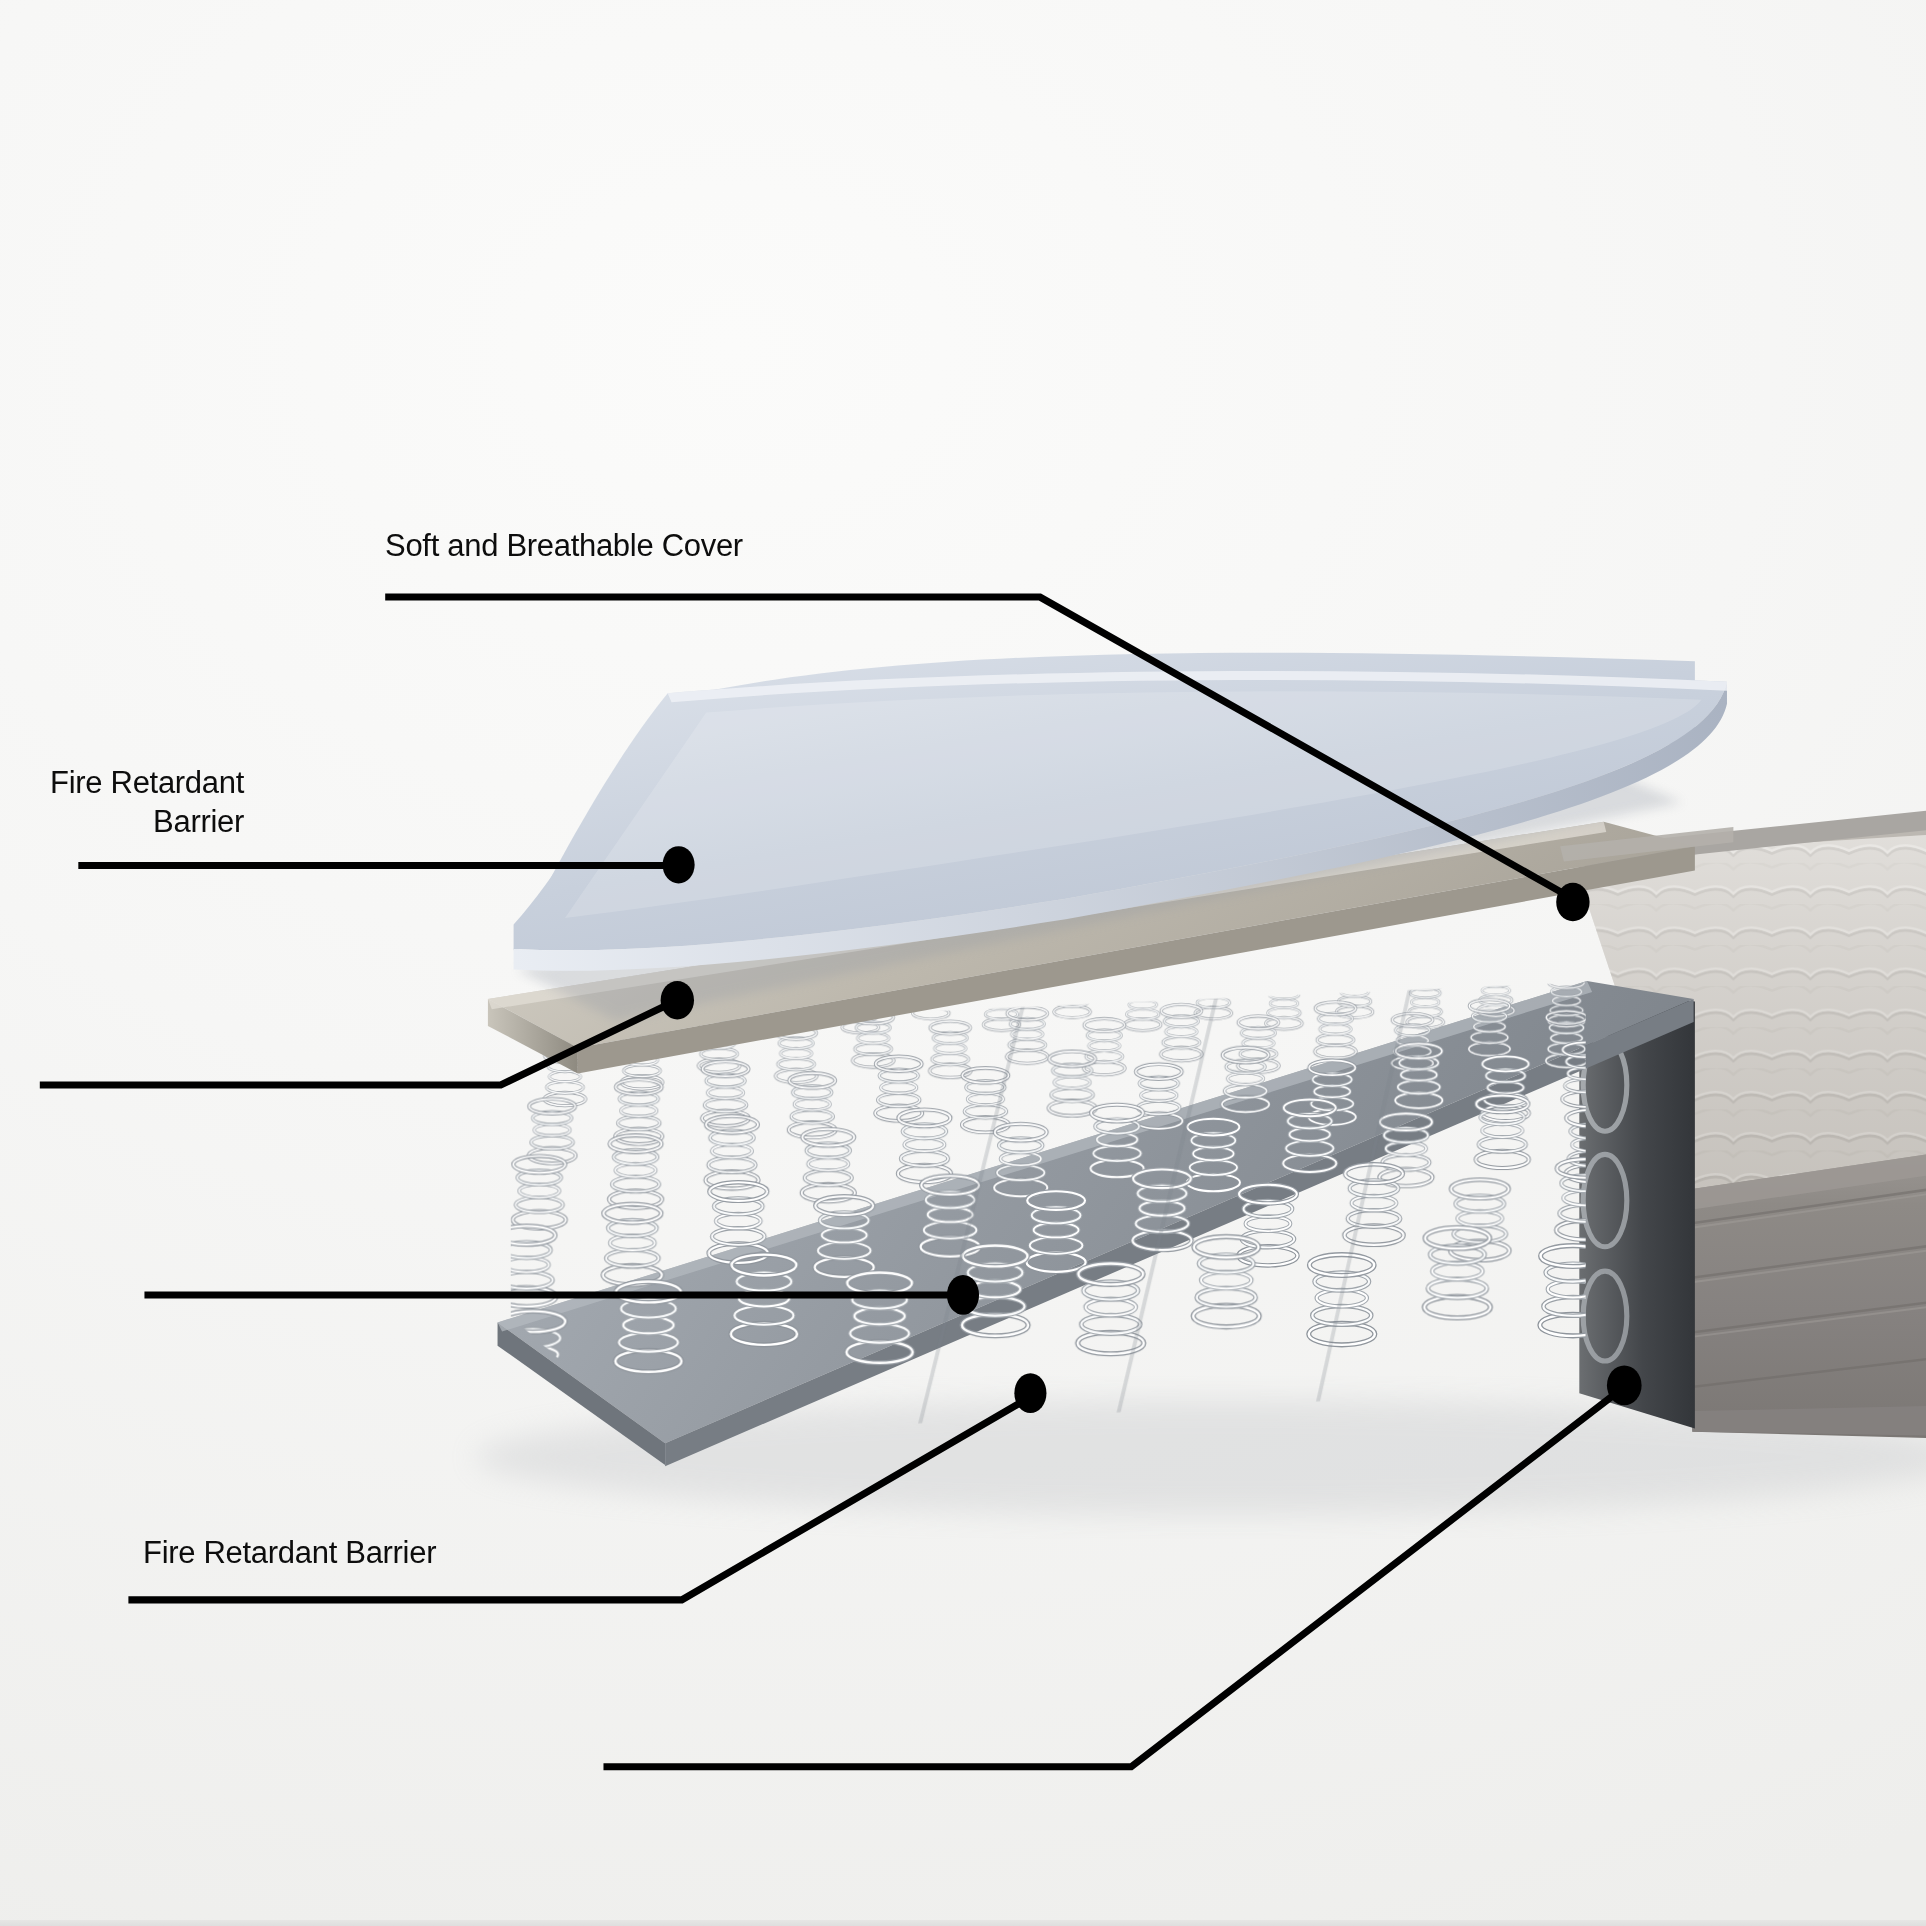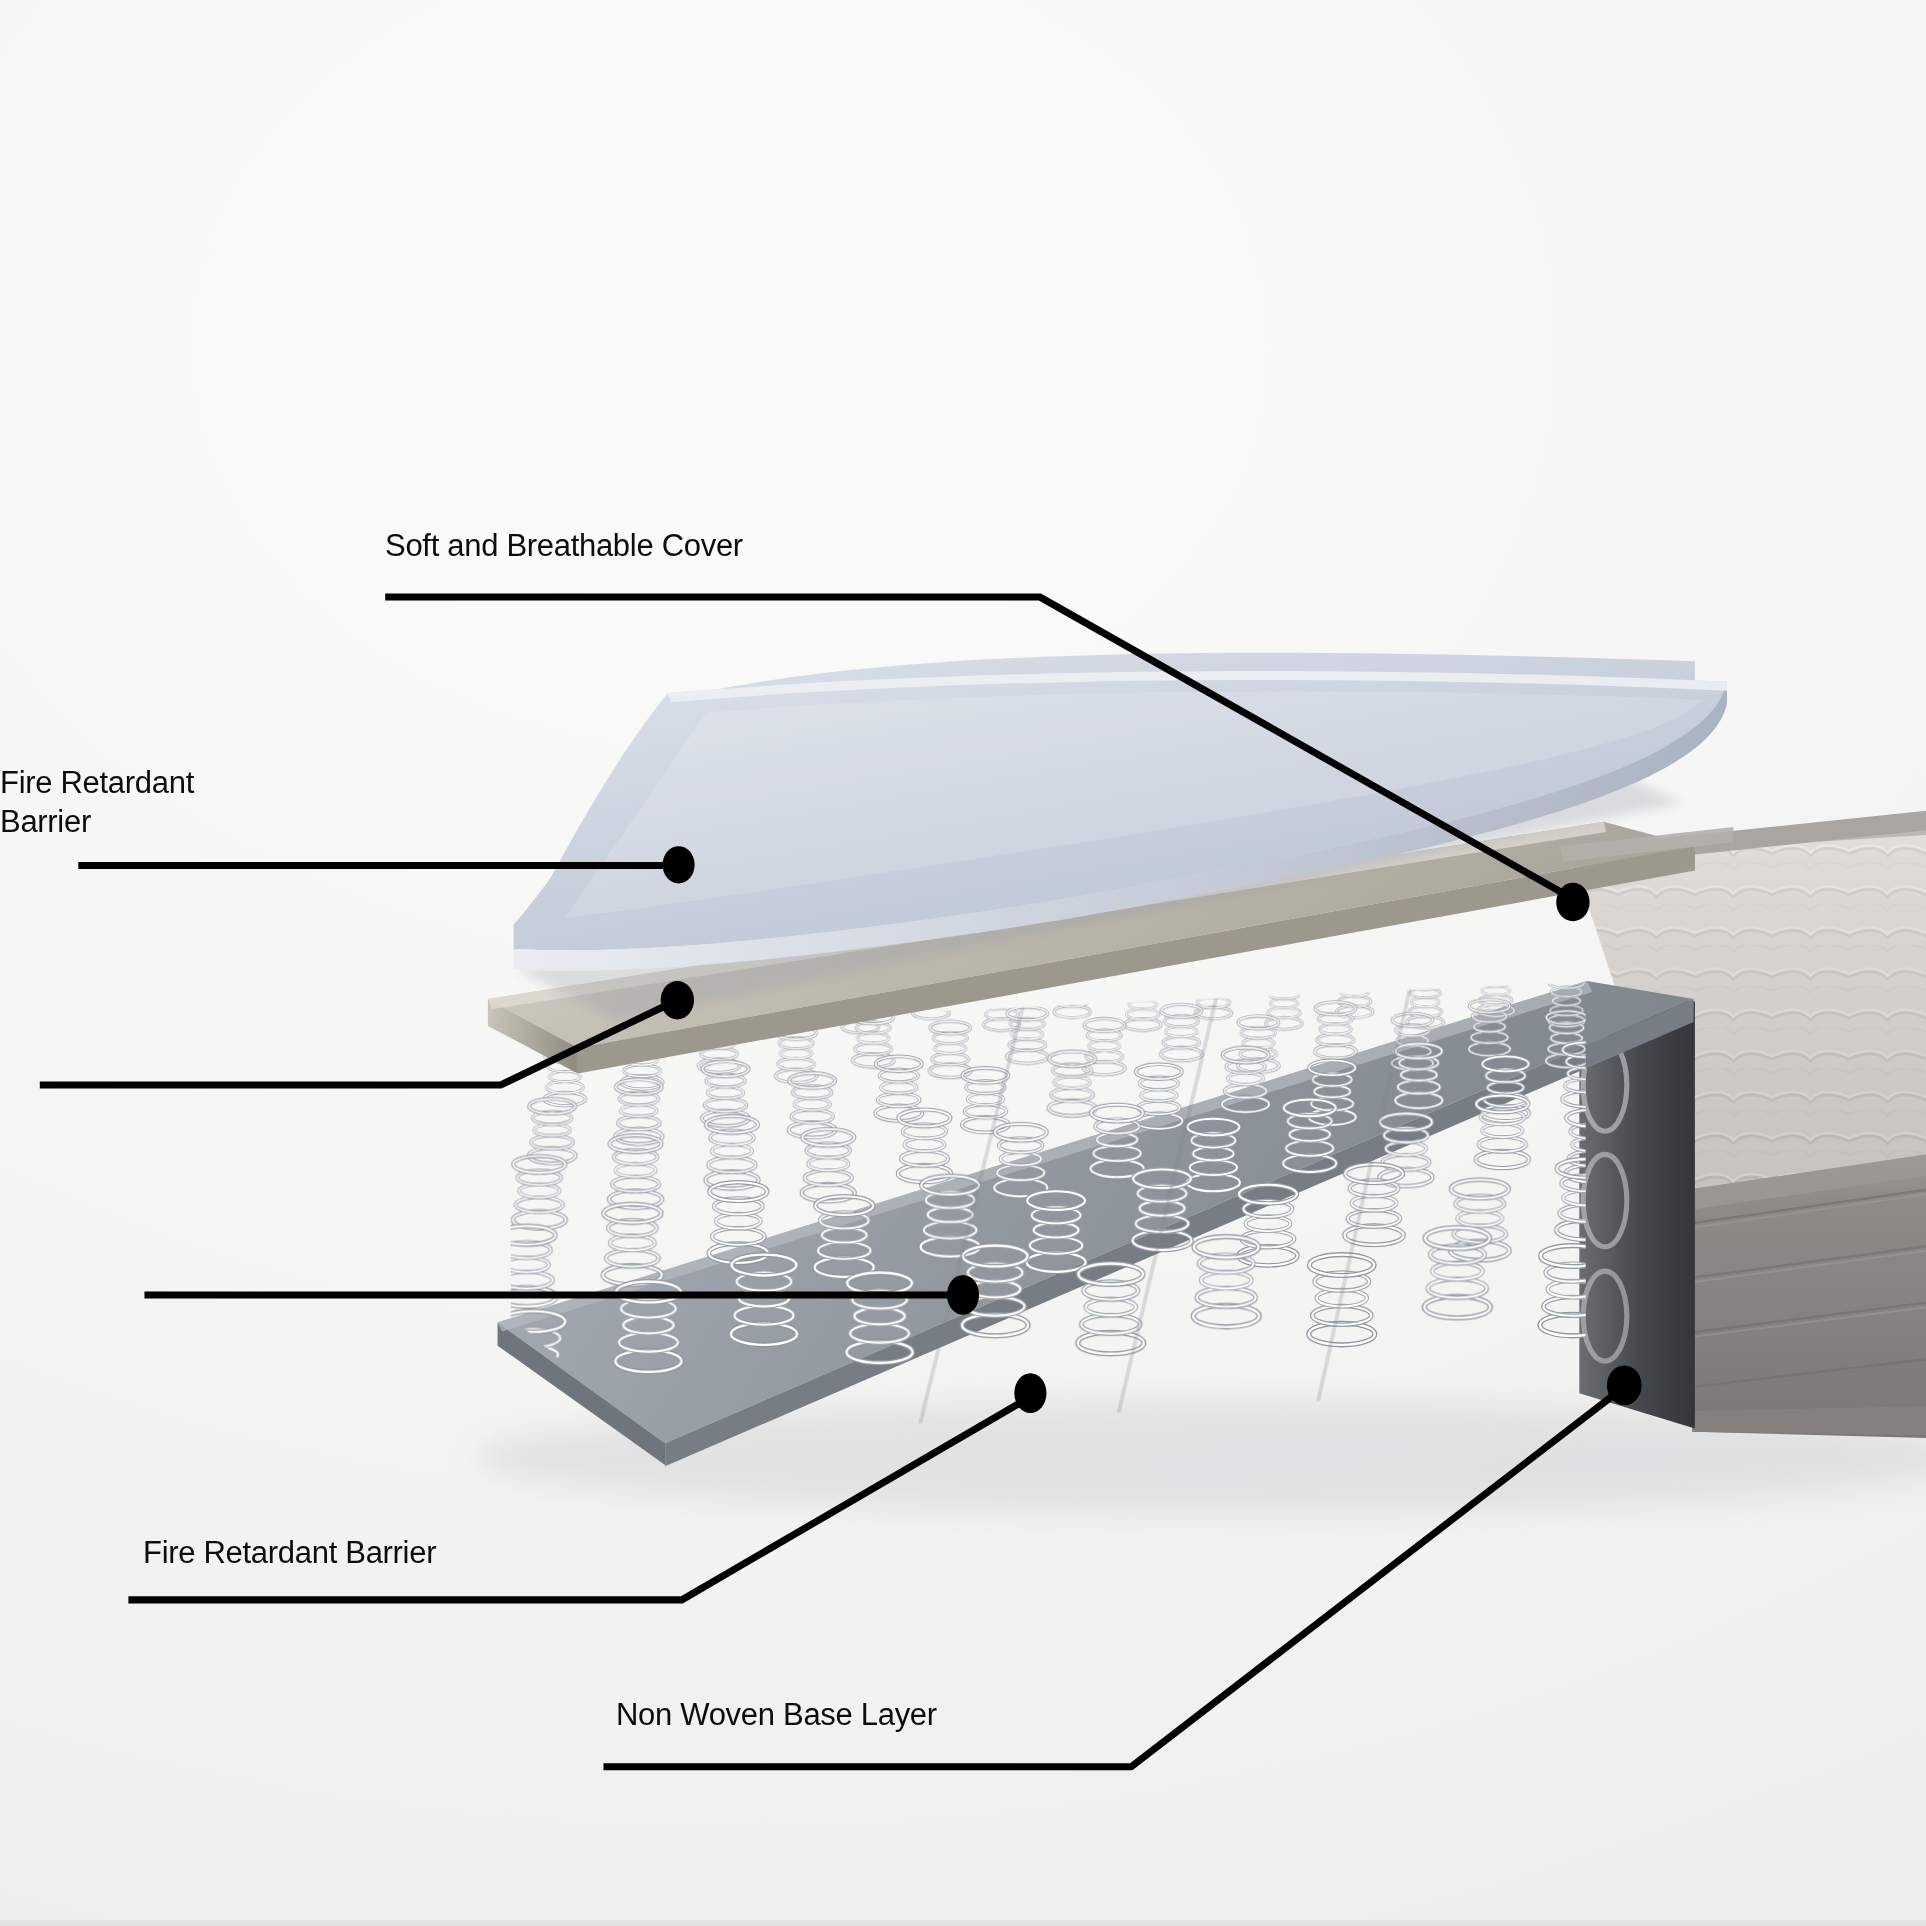--- a/index.html
+++ b/index.html
@@ -23,21 +23,21 @@
     font-size:122px;line-height:1;font-weight:700;
     letter-spacing:-4.5px;color:#0b0b0b;white-space:nowrap;
   }
   
   #art{position:absolute;left:0;top:0;width:1926px;height:1926px;}
   
   .lab{
     position:absolute;color:#0d0d0d;white-space:pre-line;
     font-size:31px;line-height:1.27;letter-spacing:-0.3px;
   }
-  .lab.r{text-align:left;}
+  .lab.r{text-align:right;}
   .lab.l{text-align:left;}
   
   #lines{position:absolute;left:0;top:0;width:1926px;height:1926px;pointer-events:none;}
 </style>
 </head>
 <body>
 
 <div id="stage">
 
   <svg id="art" viewBox="0 0 3000 3000">
@@ -478,17 +478,16 @@
 
   <div class="lab l" style="left:385px;top:526px;">Soft and Breathable Cover</div>
 
   <div class="lab r" style="left:0px;top:763px;width:244px;">Fire Retardant
 Barrier</div>
 
 
 
   <div class="lab l" style="left:143px;top:1533px;">Fire Retardant Barrier</div>
 
-  <div class="lab l" style="left:616px;top:1695px;">Non Woven Base Layer</div>
 
 
 </div>
 
 
 </body></html>

